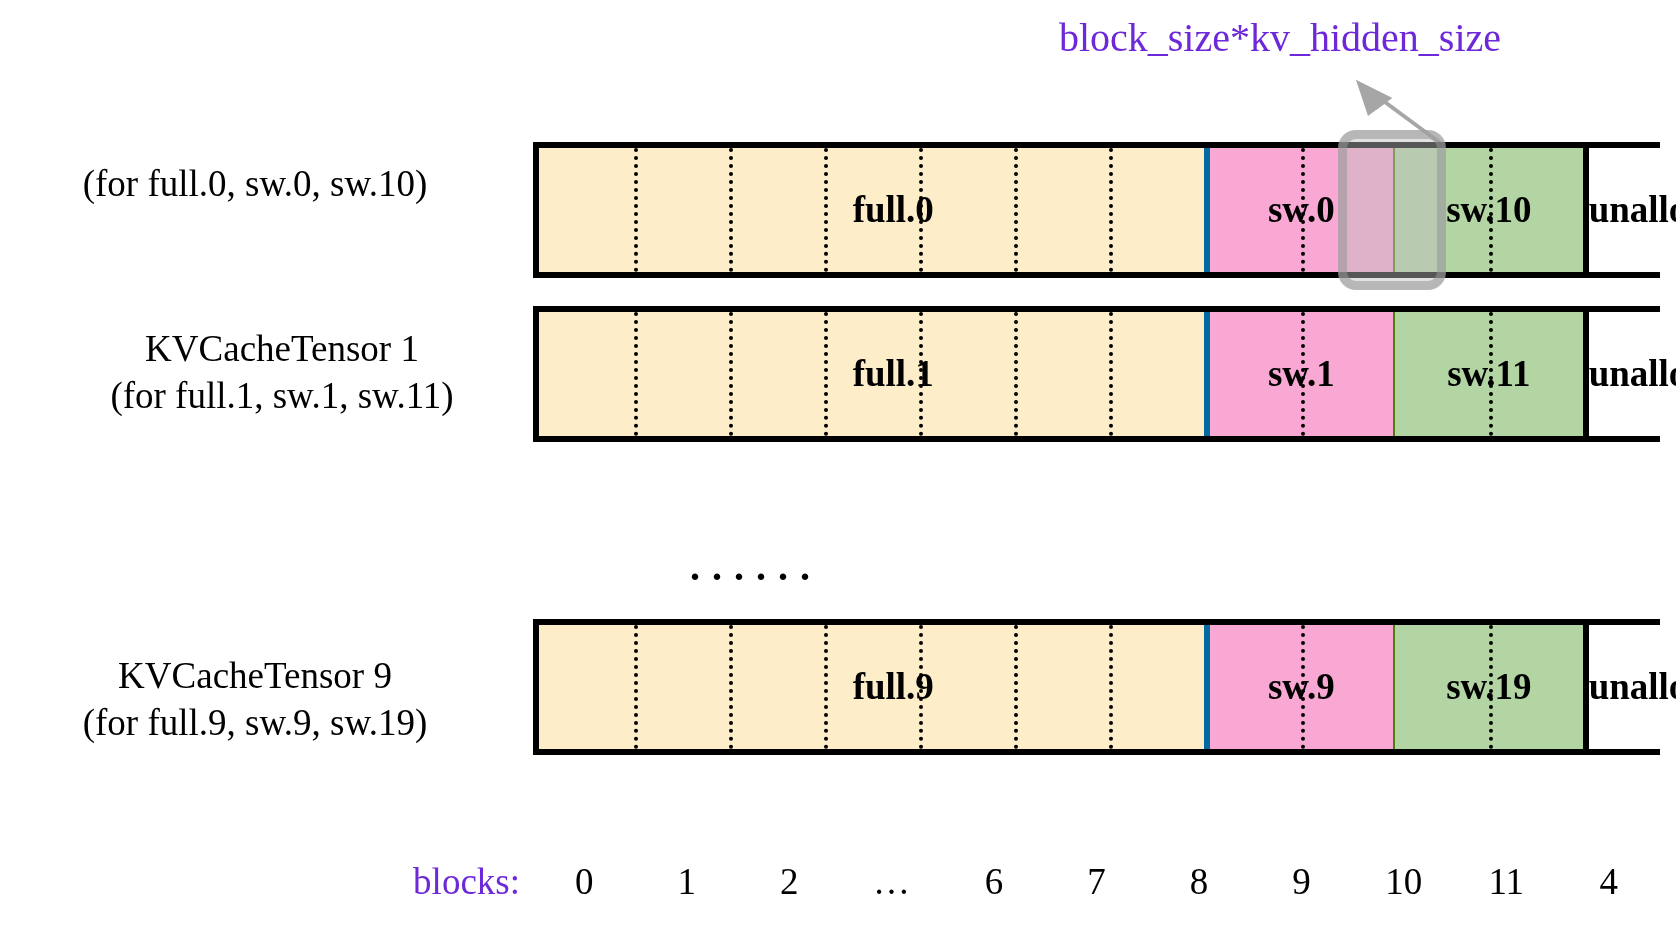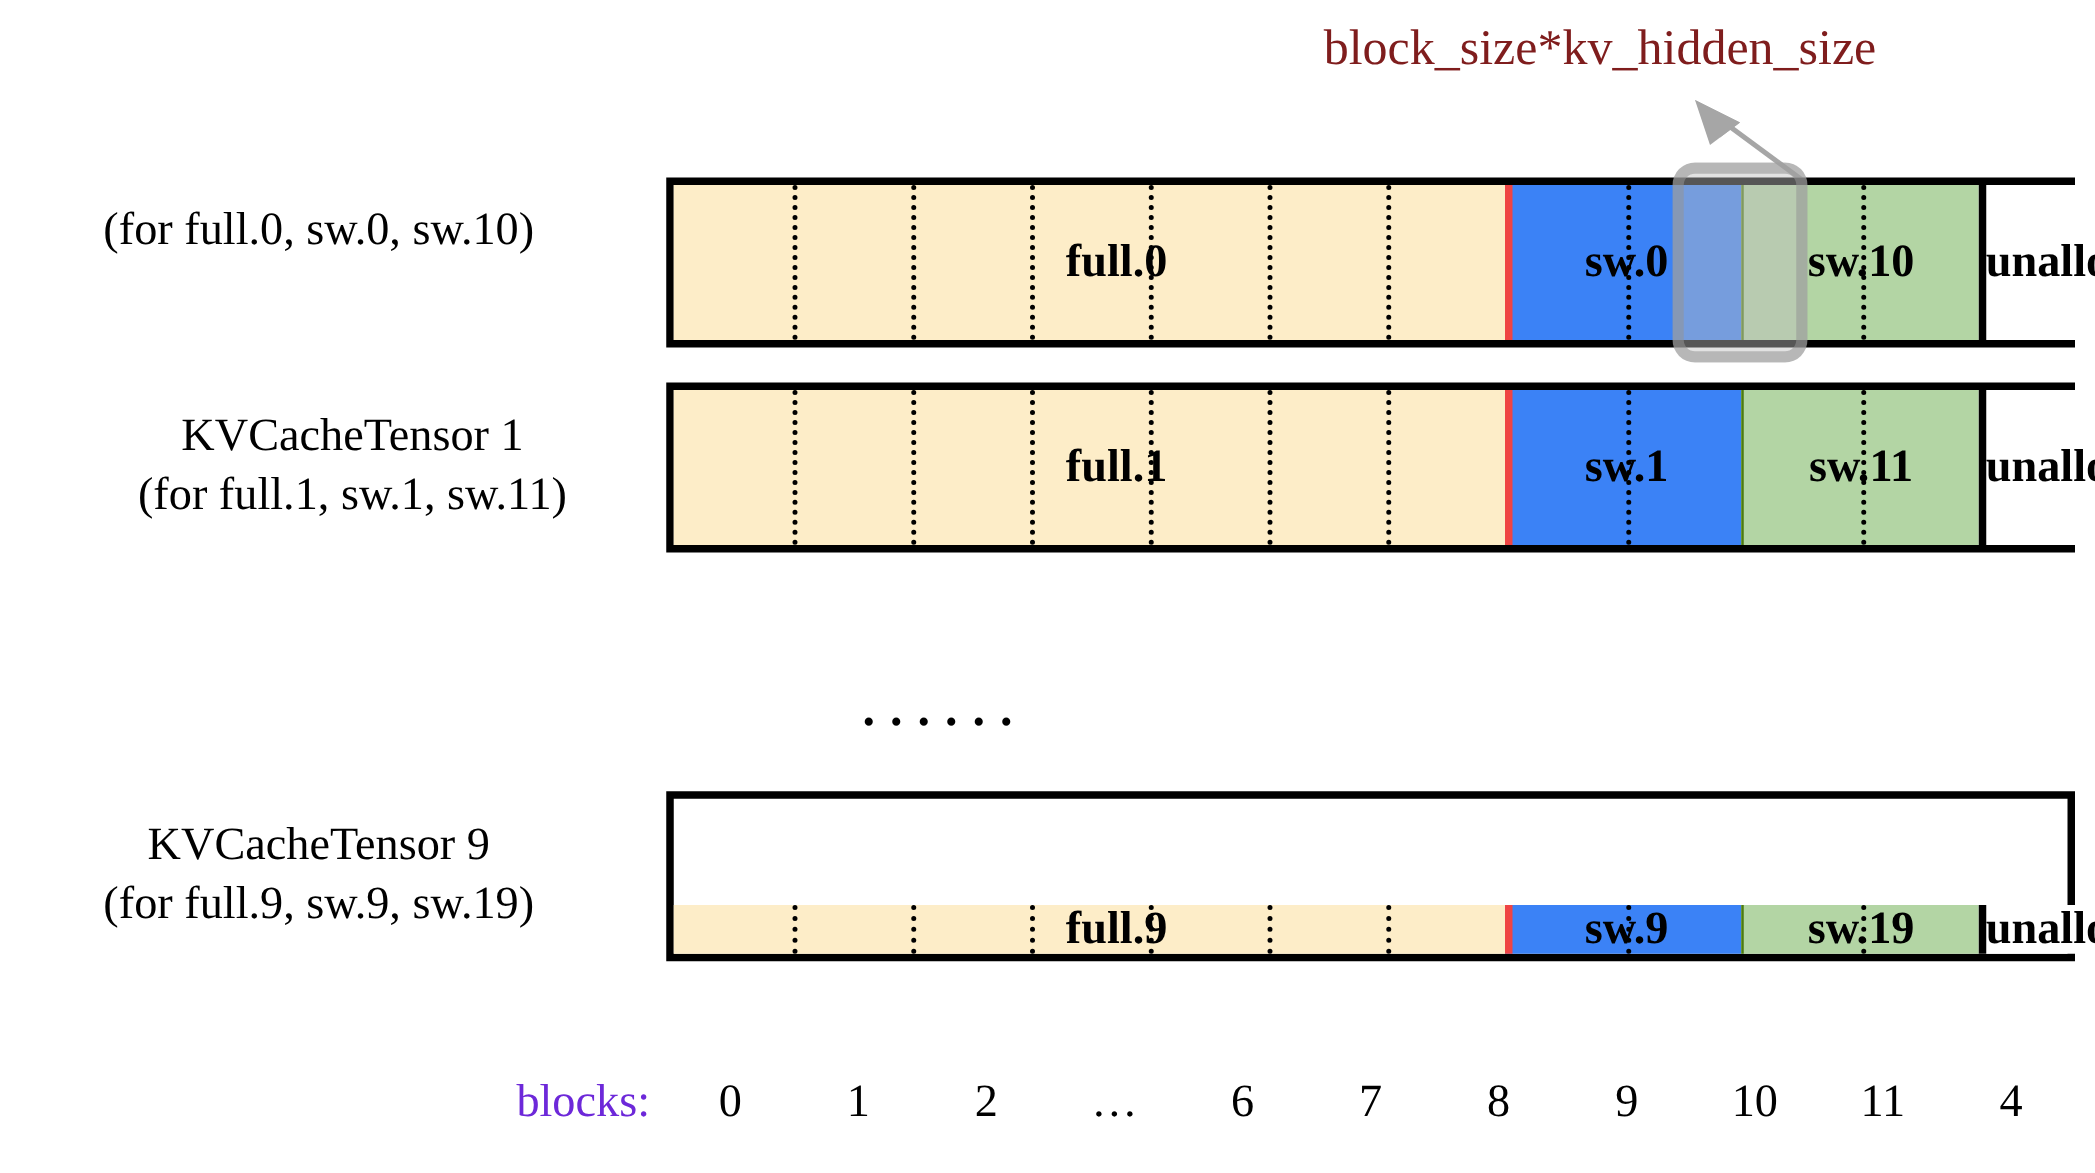--- a/index.html
+++ b/index.html
@@ -16,21 +16,21 @@
   }
 
   
   #annotation-label {
     position: absolute;
     left: 1000px;
     top: 14px;
     width: 560px;
     text-align: center;
     font-size: 40px;
-    color: #7f1d1d;
+    color: #6d28d9;
     white-space: nowrap;
   }
   #annotation-arrow {
     position: absolute;
     left: 1330px;
     top: 70px;
     width: 140px;
     height: 90px;
     pointer-events: none;
   }
@@ -41,37 +41,37 @@
     left: 533px;
     width: 1127px;
     height: 136px;
     display: flex;
     border: 6px solid #000000;
     box-sizing: border-box;
     background: #ffffff;
   }
   #row-0 { top: 142px; }
   #row-1 { top: 306px; }
-  #row-2 { top: 633px; align-items: flex-end; }
+  #row-2 { top: 619px; }
 
   .seg {
     position: relative;
     box-sizing: border-box;
     display: flex;
     align-items: center;
     justify-content: center;
     font-weight: bold;
     font-size: 37px;
     color: #000000;
     overflow: visible;
     line-height: 1.05;
     text-align: center;
   }
   .seg.full  { flex: 0 0 59.6%; background: #FDEDC8; padding-left: 44px; }
-  .seg.sw-a  { flex: 0 0 17.0%; background: #3b82f6; border-left: 6px solid #ef4444; }
+  .seg.sw-a  { flex: 0 0 17.0%; background: #f9a8d4; border-left: 6px solid #0369a1; }
   .seg.sw-b  { flex: 0 0 17.0%; background: #B3D5A4; border-left: 2px solid #4d7c0f; }
   .seg.unalloc { flex: 1 1 auto; background: #ffffff; border-left: 6px solid #000000; }
 
   
   .divider {
     position: absolute;
     top: 0;
     bottom: 0;
     width: 0;
     border-left: 4px dotted #000000;

